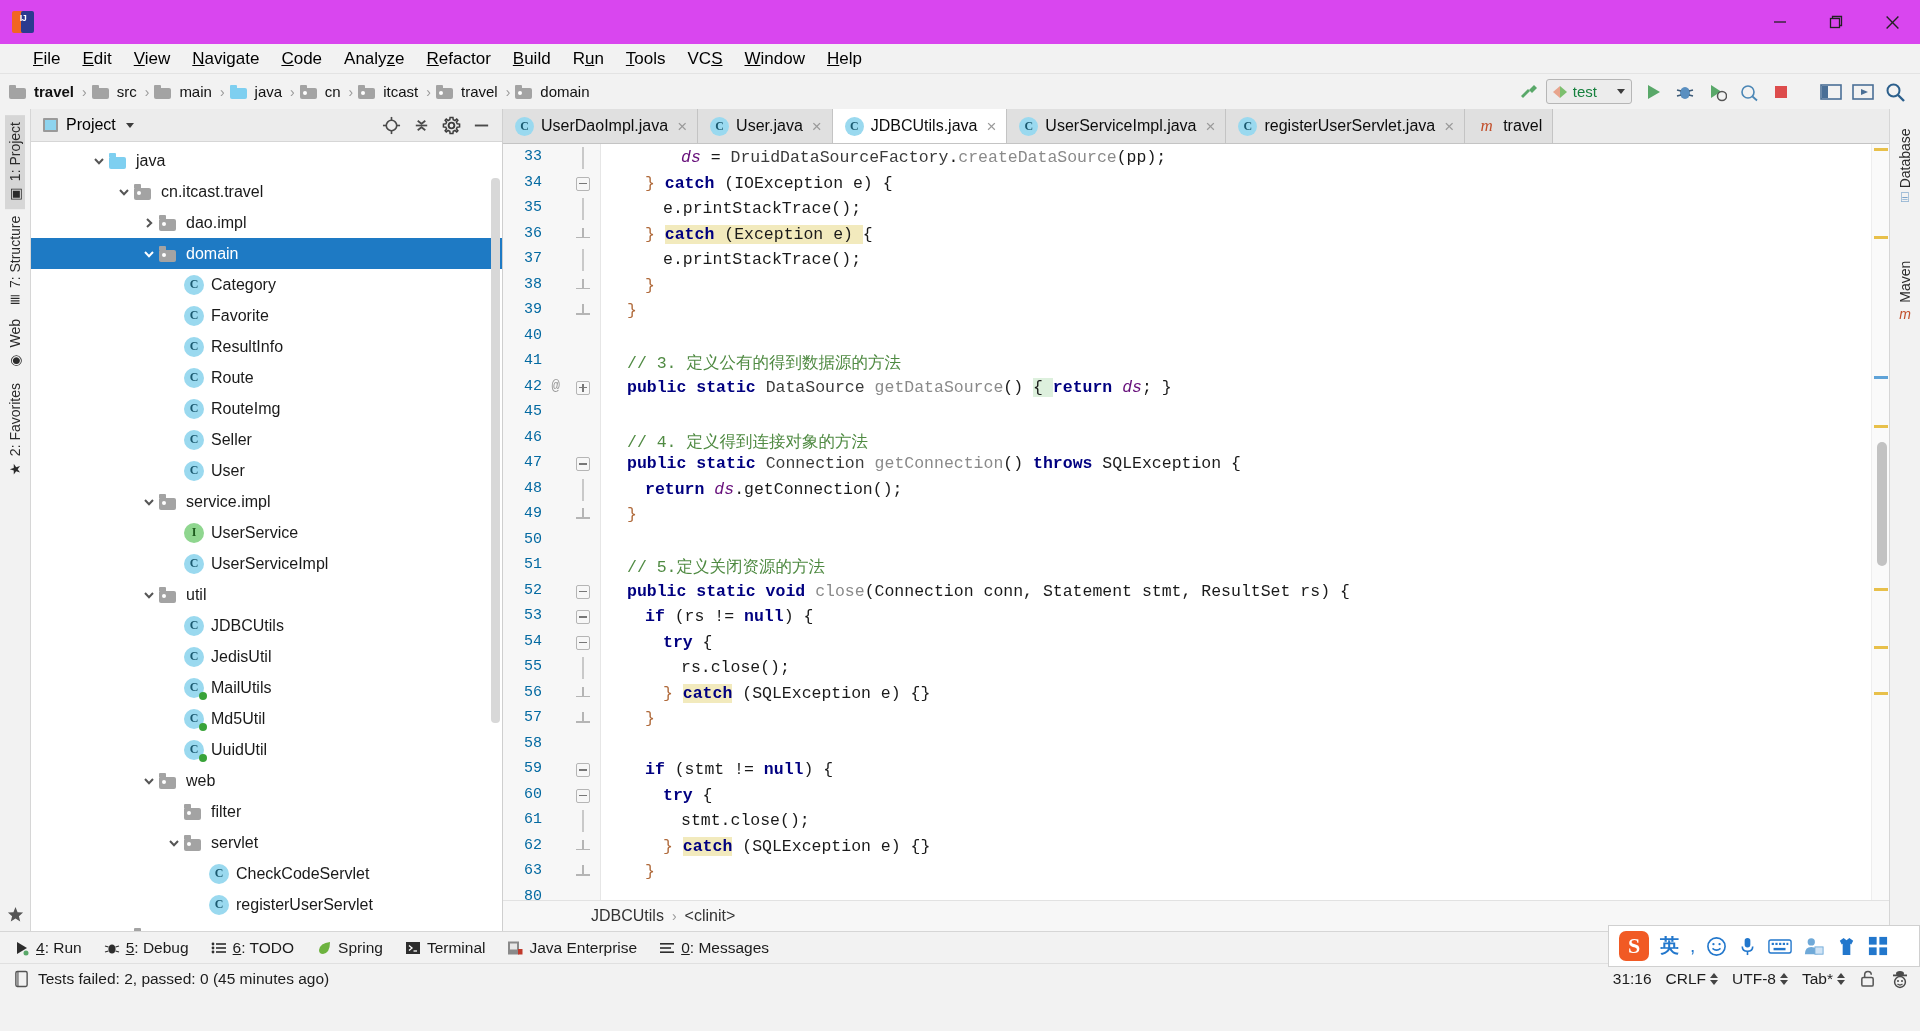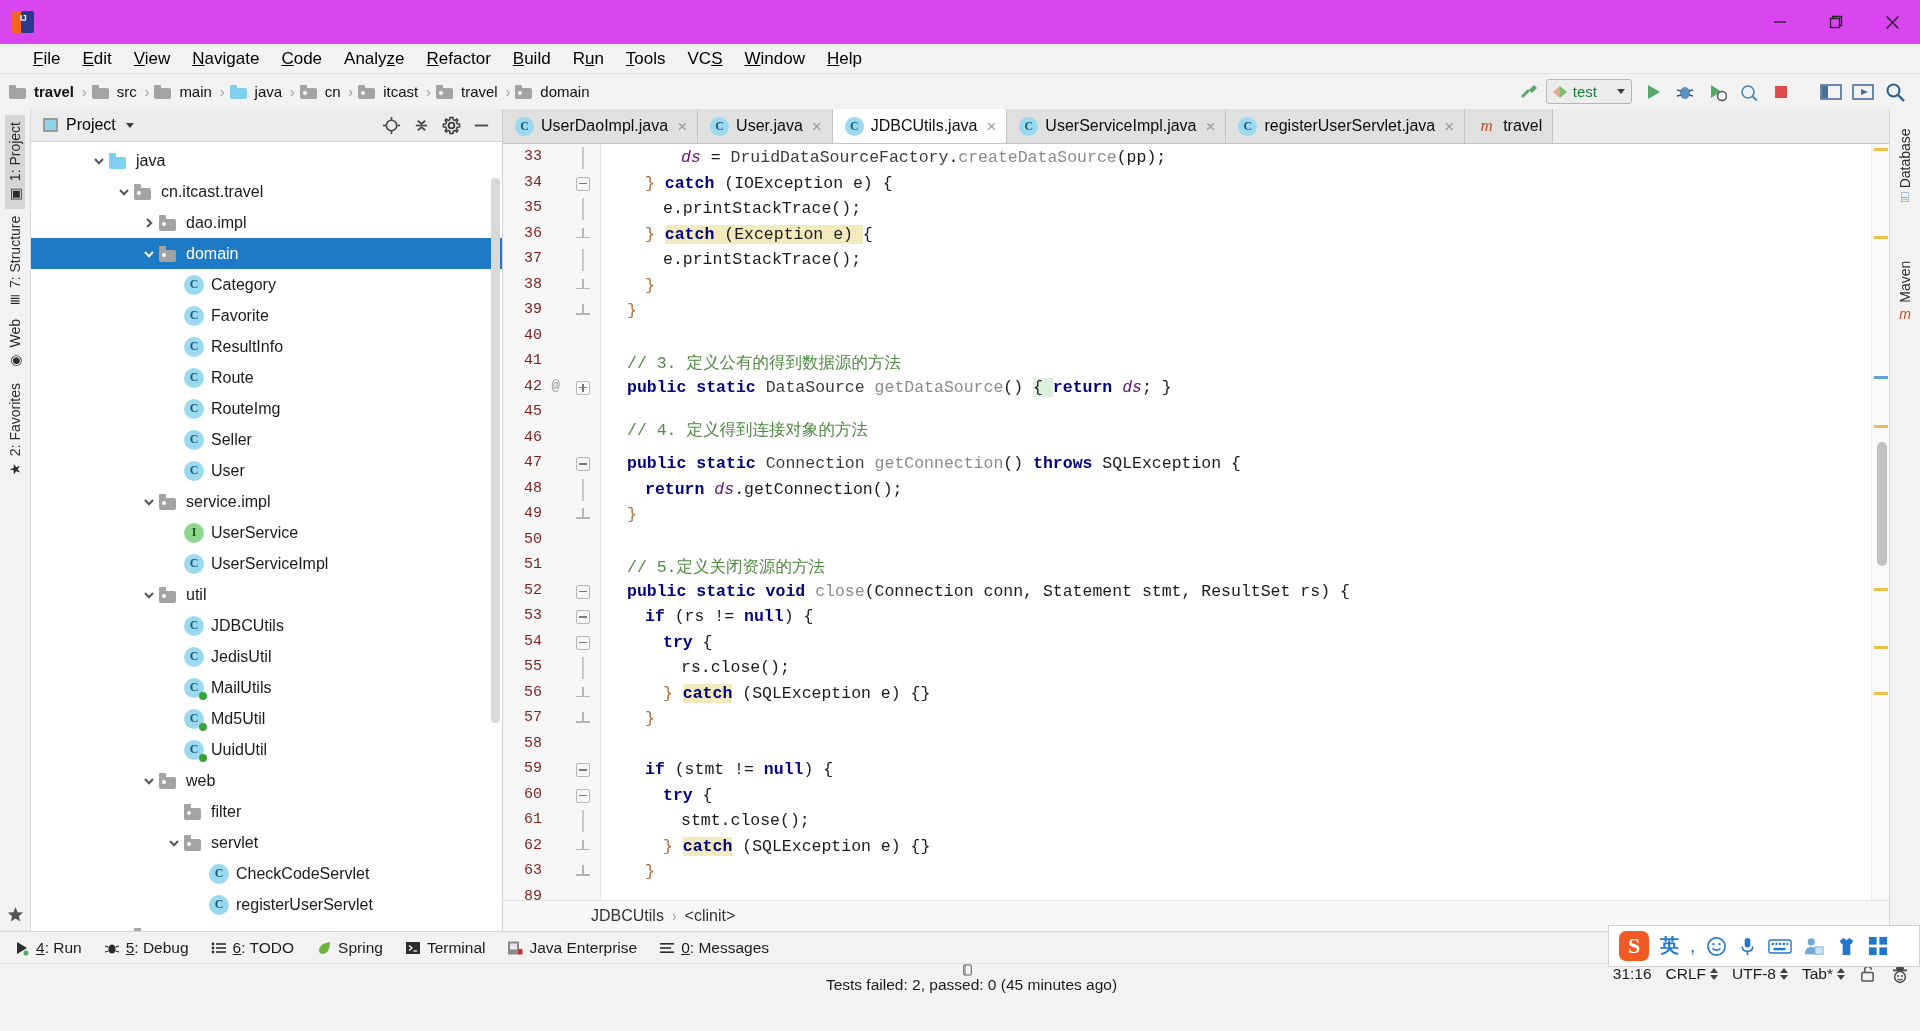--- a/index.html
+++ b/index.html
@@ -159,21 +159,21 @@
     flex: none; font-family: "Liberation Serif", serif;
   }
   .tab-mic.maven { background: none; color: #c24f2b; font-size: 17px; font-style: italic; font-weight: normal;}
 
   .ed-body { flex: 1; display: flex; position: relative; overflow: hidden; background: #fff; }
   .gutter {
     width: 98px; background: #f7f7f7; border-right: 1px solid #e6e6e6; position: relative;
     flex: none;
   }
   .ln {
-    position: absolute; right: 58px; font-size: 15px; color: #7f1d1d;
+    position: absolute; right: 58px; font-size: 15px; color: #0369a1;
     font-family: "Liberation Mono", monospace; text-align: right; width: 34px;
   }
   .at { position: absolute; right: 40px; font-size: 14px; color: #999;
         font-family: "Liberation Mono", monospace;}
   .fold {
     position: absolute; right: 10px; width: 14px; height: 14px;
   }
   .fold.minus { border: 1px solid #b5b5b5; background:#f7f7f7; border-radius:2px;}
   .fold.minus::after{content:'';position:absolute;left:2px;top:5px;width:8px;height:1.5px;background:#777;}
   .fold.plus { border: 1px solid #b5b5b5; background:#f7f7f7; border-radius:2px;}
@@ -231,21 +231,21 @@
     padding-left: 14px; gap: 22px; border-top: 1px solid #d6d6d6; position: relative;
   }
   .tw { display: flex; align-items: center; gap: 6px; font-size: 15.5px; color: #1c1c1c; cursor: default; }
   .tw u { text-decoration: underline; }
   .ev-log { position: absolute; right: 16px; display:flex; align-items:center; gap:7px;
             font-size: 15.5px; color: #1c1c1c; cursor: default;}
 
   
   .status {
     height: 31px; background: #f2f2f2; display: flex; align-items: center;
-    padding-left: 14px; position: relative; border-top: 1px solid #e0e0e0; flex-direction: column;
+    padding-left: 14px; position: relative; border-top: 1px solid #e0e0e0;
   }
   .st-msg { font-size: 15.5px; color: #1c1c1c; margin-left: 9px; }
   .st-right { position: absolute; right: 10px; display: flex; align-items: center; gap: 14px; }
   .st-item { font-size: 15.5px; color: #1c1c1c; display:flex; align-items:center; gap:4px; cursor: default;}
   .updn { display:flex; flex-direction: column; gap:2px; }
   .updn i { width:0;height:0;border-left:4px solid transparent;border-right:4px solid transparent;}
   .updn i.u { border-bottom:5px solid #444; }
   .updn i.d { border-top:5px solid #444; }
 </style>
 </head>
@@ -767,35 +767,35 @@
           <div class="ln" style="top: 616px;">59</div>
           <div class="fold minus" style="top: 619px;"></div>
           <div class="ln" style="top: 641.5px;">60</div>
           <div class="fold minus" style="top: 644.5px;"></div>
           <div class="ln" style="top: 667px;">61</div>
           <div class="fold line" style="top: 670px;"></div>
           <div class="ln" style="top: 692.5px;">62</div>
           <div class="fold endbr" style="top: 695.5px;"></div>
           <div class="ln" style="top: 718px;">63</div>
           <div class="fold endbr" style="top: 721px;"></div>
-          <div class="ln" style="top: 743.5px;">89</div>
+          <div class="ln" style="top: 743.5px;">80</div>
         </div>
       <div class="code" id="code">
           <div class="cl" style="top: 4px; padding-left: 72px;"><span class="fld">ds</span><span class="plain"> = </span><span class="typ">DruidDataSourceFactory</span><span class="plain">.</span><span class="mth">createDataSource</span><span class="plain">(pp);</span></div>
           <div class="cl" style="top: 29.5px; padding-left: 36px;"><span class="brc">} </span><span class="kw">catch</span><span class="plain"> (IOException e) {</span></div>
           <div class="cl" style="top: 55px; padding-left: 54px;"><span class="plain">e.printStackTrace();</span></div>
           <div class="cl" style="top: 80.5px; padding-left: 36px;"><span class="brc">} </span><span class="kw hl">catch</span><span class="plain hl"> (Exception e) </span><span class="plain">{</span></div>
           <div class="cl" style="top: 106px; padding-left: 54px;"><span class="plain">e.printStackTrace();</span></div>
           <div class="cl" style="top: 131.5px; padding-left: 36px;"><span class="brc">}</span></div>
           <div class="cl" style="top: 157px; padding-left: 18px;"><span class="brc">}</span></div>
           <div class="cl" style="top: 182.5px; padding-left: 18px;"></div>
           <div class="cl" style="top: 208px; padding-left: 18px;"><span class="cmt">// 3. 定义公有的得到数据源的方法</span></div>
           <div class="cl" style="top: 233.5px; padding-left: 18px;"><span class="kw">public static</span><span class="plain"> </span><span class="typ">DataSource</span><span class="plain"> </span><span class="mth">getDataSource</span><span class="plain">() </span><span class="plain hlg">{ </span><span class="kw">return</span><span class="plain"> </span><span class="fld">ds</span><span class="plain">; }</span></div>
           <div class="cl" style="top: 259px; padding-left: 18px;"></div>
-          <div class="cl" style="top: 275px; padding-left: 18px;"><span class="cmt">// 4. 定义得到连接对象的方法</span></div>
+          <div class="cl" style="top: 287px; padding-left: 18px;"><span class="cmt">// 4. 定义得到连接对象的方法</span></div>
           <div class="cl" style="top: 310px; padding-left: 18px;"><span class="kw">public static</span><span class="plain"> </span><span class="typ">Connection</span><span class="plain"> </span><span class="mth">getConnection</span><span class="plain">() </span><span class="kw">throws</span><span class="plain"> SQLException {</span></div>
           <div class="cl" style="top: 335.5px; padding-left: 36px;"><span class="kw">return</span><span class="plain"> </span><span class="fld">ds</span><span class="plain">.getConnection();</span></div>
           <div class="cl" style="top: 361px; padding-left: 18px;"><span class="brc">}</span></div>
           <div class="cl" style="top: 386.5px; padding-left: 18px;"></div>
           <div class="cl" style="top: 412px; padding-left: 18px;"><span class="cmt">// 5.定义关闭资源的方法</span></div>
           <div class="cl" style="top: 437.5px; padding-left: 18px;"><span class="kw">public static void</span><span class="plain"> </span><span class="mth">close</span><span class="plain">(Connection conn, Statement stmt, ResultSet rs) {</span></div>
           <div class="cl" style="top: 463px; padding-left: 36px;"><span class="kw">if</span><span class="plain"> (rs != </span><span class="kw">null</span><span class="plain">) {</span></div>
           <div class="cl" style="top: 488.5px; padding-left: 54px;"><span class="kw">try</span><span class="plain"> {</span></div>
           <div class="cl" style="top: 514px; padding-left: 72px;"><span class="plain">rs.close();</span></div>
           <div class="cl" style="top: 539.5px; padding-left: 54px;"><span class="brc">} </span><span class="kw hl">catch</span><span class="plain"> (SQLException e) {}</span></div>

